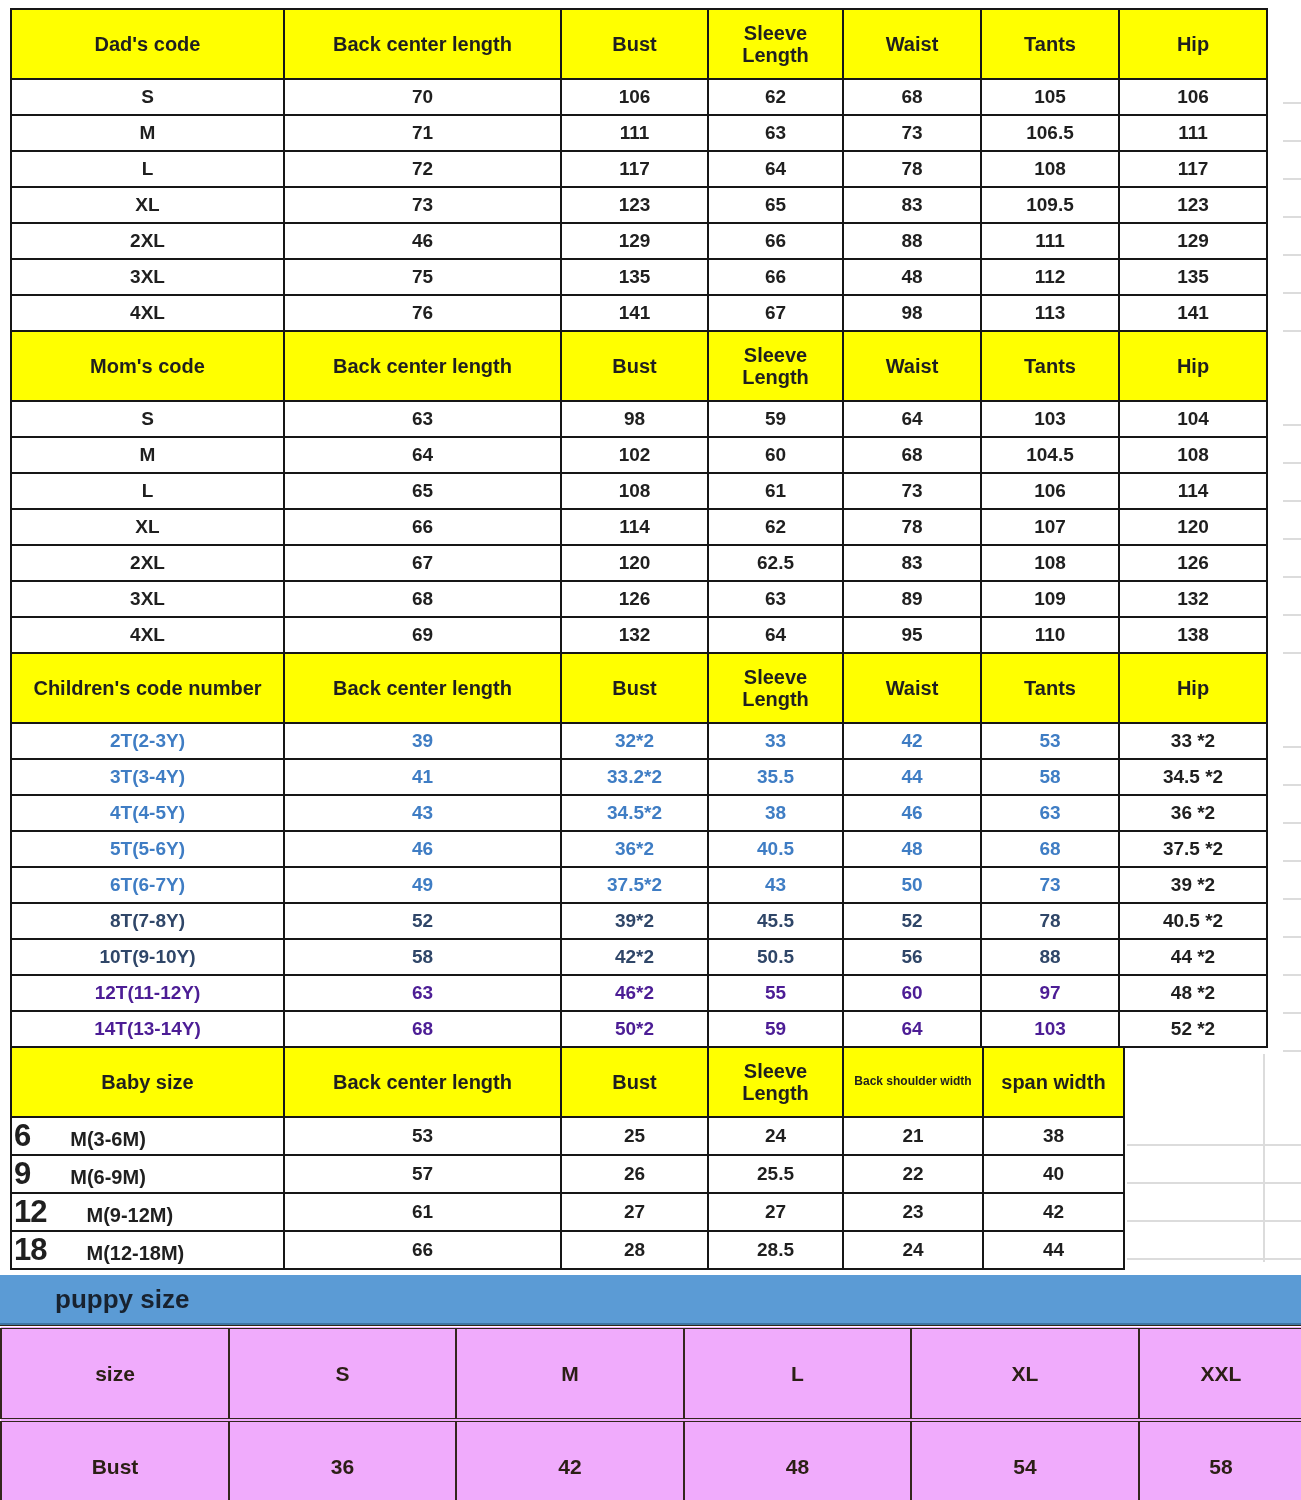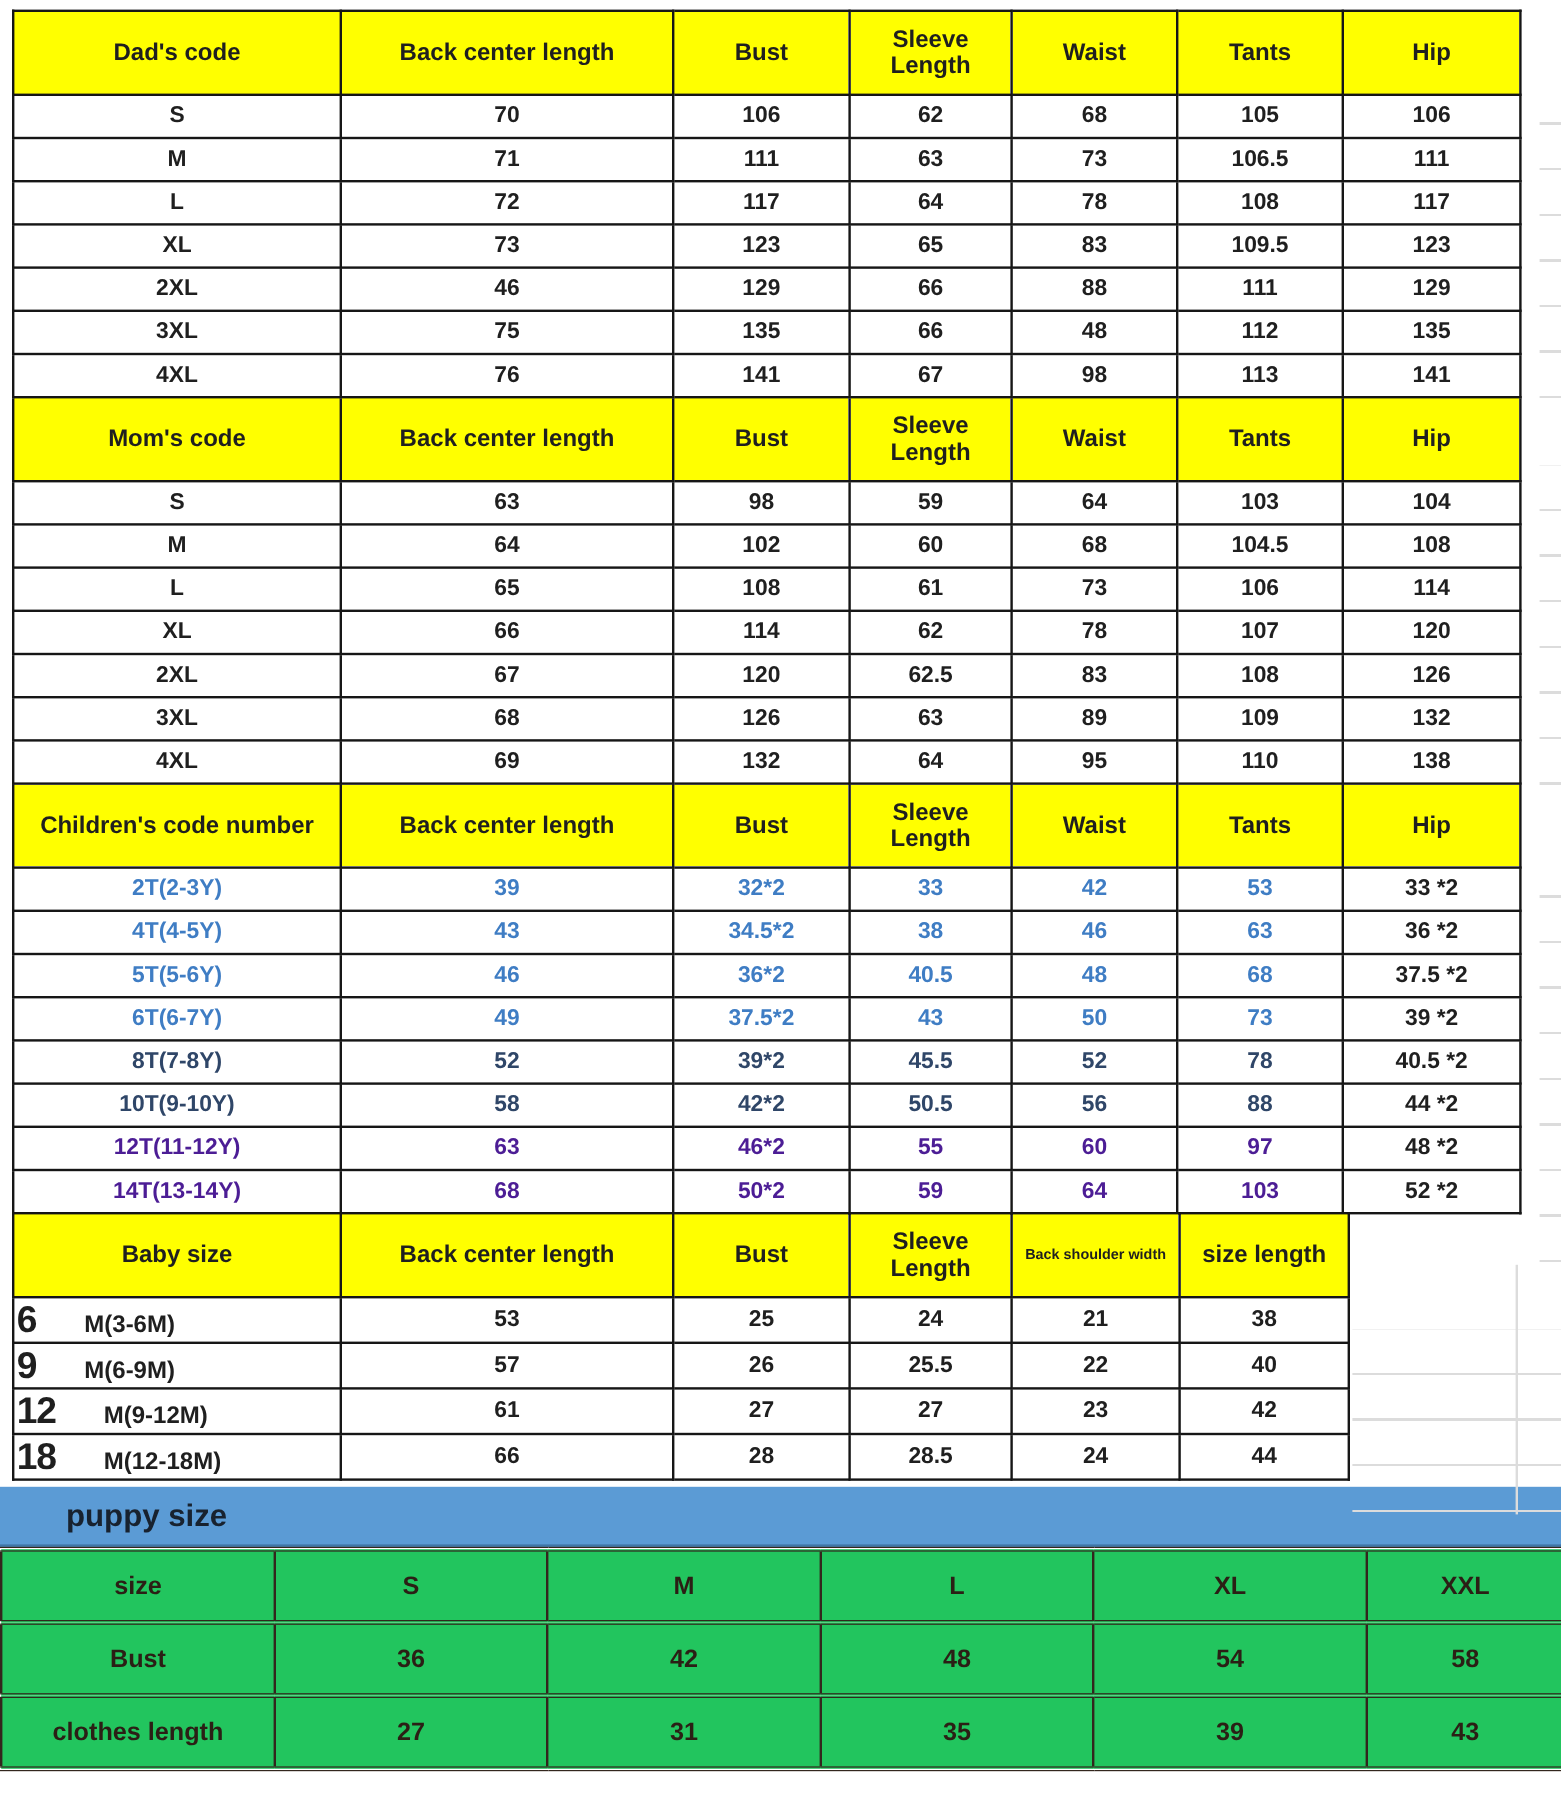--- a/index.html
+++ b/index.html
@@ -36,24 +36,24 @@
   .g3{left:1283px;top:710px;width:18px;height:344px;}
   .g4{left:1127px;top:1108px;width:174px;height:154px;}
   .vline{position:absolute;left:1263px;top:1054px;width:2px;height:208px;background:#dcdcdc;}
   #band{
     height:48px;background:#5b9bd5;margin-top:5px;width:1301px;
     display:flex;align-items:center;border-bottom:2px solid #3f76a6;
   }
   #band span{margin-left:55px;font-size:26px;font-weight:600;color:#18222f;}
   #puppy-table{width:1301px;}
   #puppy-table td{
-    background:#22c55e;border-left:2px solid #33261d;border-right:2px solid #33261d;
+    background:#f0abfc;border-left:2px solid #33261d;border-right:2px solid #33261d;
     border-top:4px double #33261d;border-bottom:4px double #33261d;
     text-align:center;vertical-align:middle;font-weight:600;font-size:21px;color:#2b1f15;
-    height:57px;padding:0;
+    height:57px;padding:16px;
   }
   #puppy-table tr td:last-child{border-right:none;}
 </style>
 </head>
 <body>
 
 <div id="sheet">
 
   <table id="main-table">
     <colgroup>
@@ -222,20 +222,29 @@
         <tr class="data">
           <td class="t-blue">2T(2-3Y)</td>
           <td class="t-blue">39</td>
           <td class="t-blue">32*2</td>
           <td class="t-blue">33</td>
           <td class="t-blue">42</td>
           <td class="t-blue">53</td>
           <td class="t-black">33 *2</td>
         </tr>
         <tr class="data">
+          <td class="t-blue">3T(3-4Y)</td>
+          <td class="t-blue">41</td>
+          <td class="t-blue">33.2*2</td>
+          <td class="t-blue">35.5</td>
+          <td class="t-blue">44</td>
+          <td class="t-blue">58</td>
+          <td class="t-black">34.5 *2</td>
+        </tr>
+        <tr class="data">
           <td class="t-blue">4T(4-5Y)</td>
           <td class="t-blue">43</td>
           <td class="t-blue">34.5*2</td>
           <td class="t-blue">38</td>
           <td class="t-blue">46</td>
           <td class="t-blue">63</td>
           <td class="t-black">36 *2</td>
         </tr>
         <tr class="data">
           <td class="t-blue">5T(5-6Y)</td>
@@ -303,21 +312,21 @@
         <col style="width:140px">
         <col style="width:141px">
     </colgroup>
     <tbody id="baby-body">
         <tr class="header">
           <th>Baby size</th>
           <th>Back center length</th>
           <th>Bust</th>
           <th class="wrap">Sleeve Length</th>
           <th class="wrap hw">Back shoulder width</th>
-          <th>size length</th>
+          <th>span width</th>
         </tr>
         <tr class="data">
           <td class="baby-label"><span class="big-num">6</span><span class="rest">M(3-6M)</span></td>
           <td>53</td>
           <td>25</td>
           <td>24</td>
           <td>21</td>
           <td>38</td>
         </tr>
         <tr class="data">

